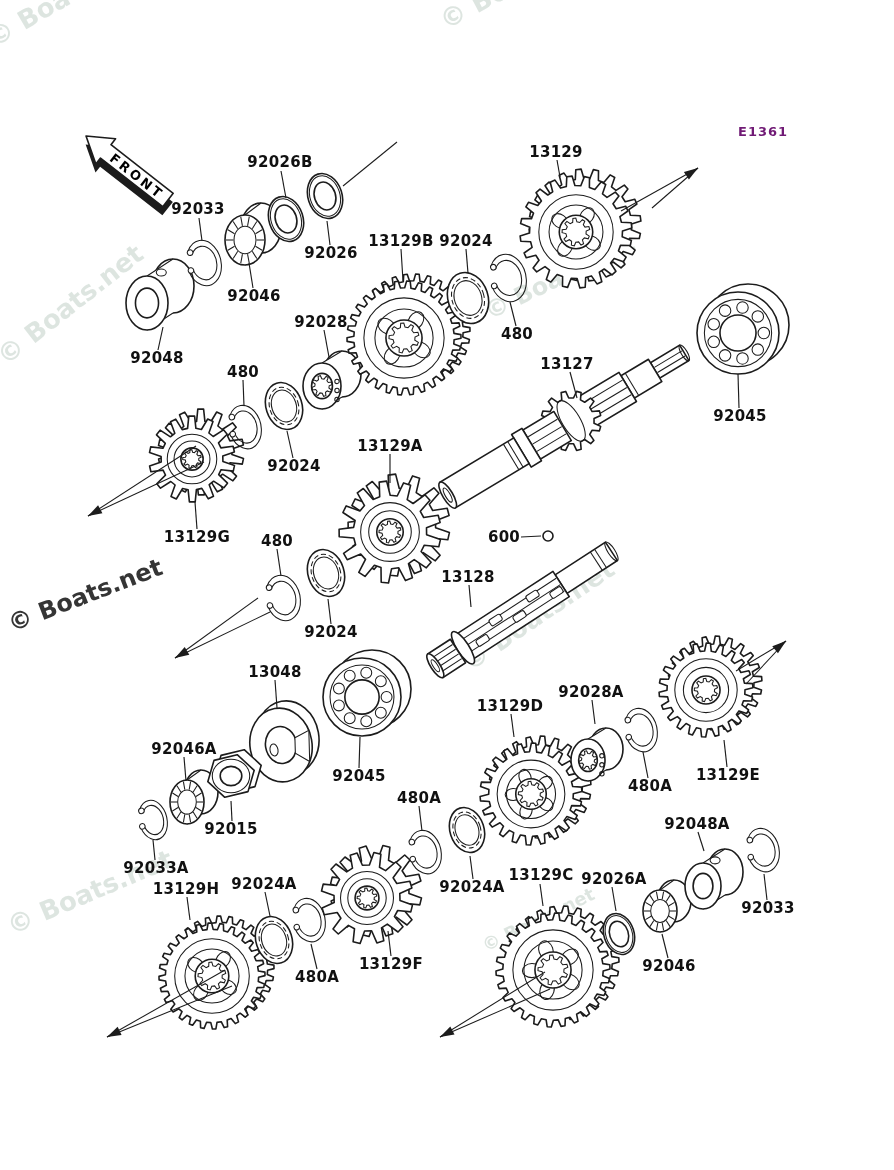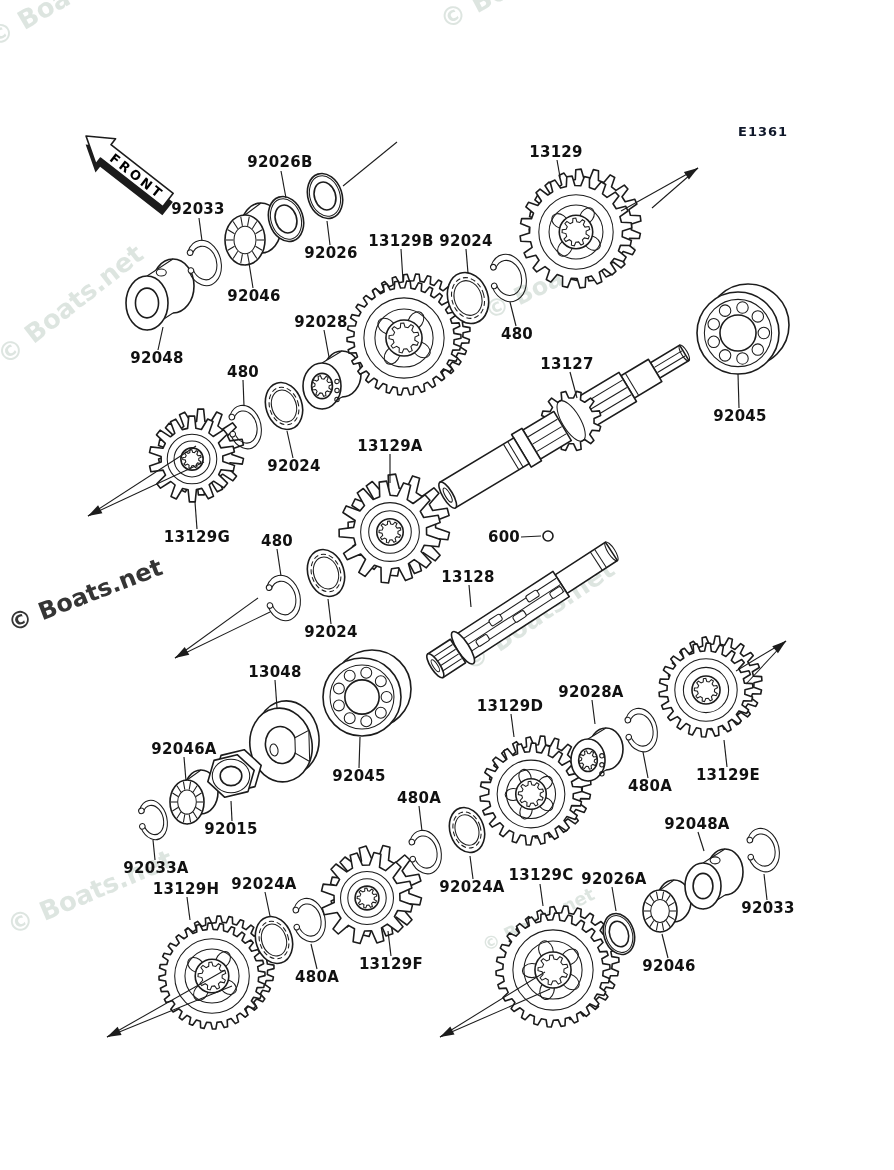--- a/index.html
+++ b/index.html
@@ -11,21 +11,21 @@
   .pw {fill:#fff;stroke:#1c1c1c;stroke-width:1.05;}
   .f  {fill:#fff;stroke:none;}
   .solid{fill:#1c1c1c;stroke:none;}
   .leader{stroke:#1c1c1c;stroke-width:1.15;}
   .lbl{font-family:"DejaVu Sans",sans-serif;font-weight:bold;font-size:15px;
        letter-spacing:0.3px;fill:#111;text-anchor:middle;dominant-baseline:central;}
   .wm{font-family:"DejaVu Sans",sans-serif;font-weight:bold;}
   .front-text{font-family:"DejaVu Sans",sans-serif;font-weight:bold;font-size:13px;
        letter-spacing:3px;fill:#000;text-anchor:middle;dominant-baseline:central;}
   #diagram-code{position:absolute;left:738px;top:124px;font-weight:bold;font-size:13px;
-       letter-spacing:1px;color:#0f172a;}
+       letter-spacing:1px;color:#701a75;}
 </style>
 </head>
 <body>
 
 <div id="stage">
   <svg id="diagram" width="894" height="1170" viewBox="0 0 894 1170">
       <g>
         <text x="0" y="0" transform="translate(12,632) rotate(-21)" class="wm" font-size="24" fill="#262626" opacity="0.93">© Boats.net</text>
         <text x="0" y="0" transform="translate(6,366) rotate(-38)" class="wm" font-size="26" fill="#ccd8d1" opacity="0.65">© Boats.net</text>
         <text x="0" y="0" transform="translate(12,935) rotate(-23)" class="wm" font-size="26" fill="#ccd8d1" opacity="0.65">© Boats.net</text>

